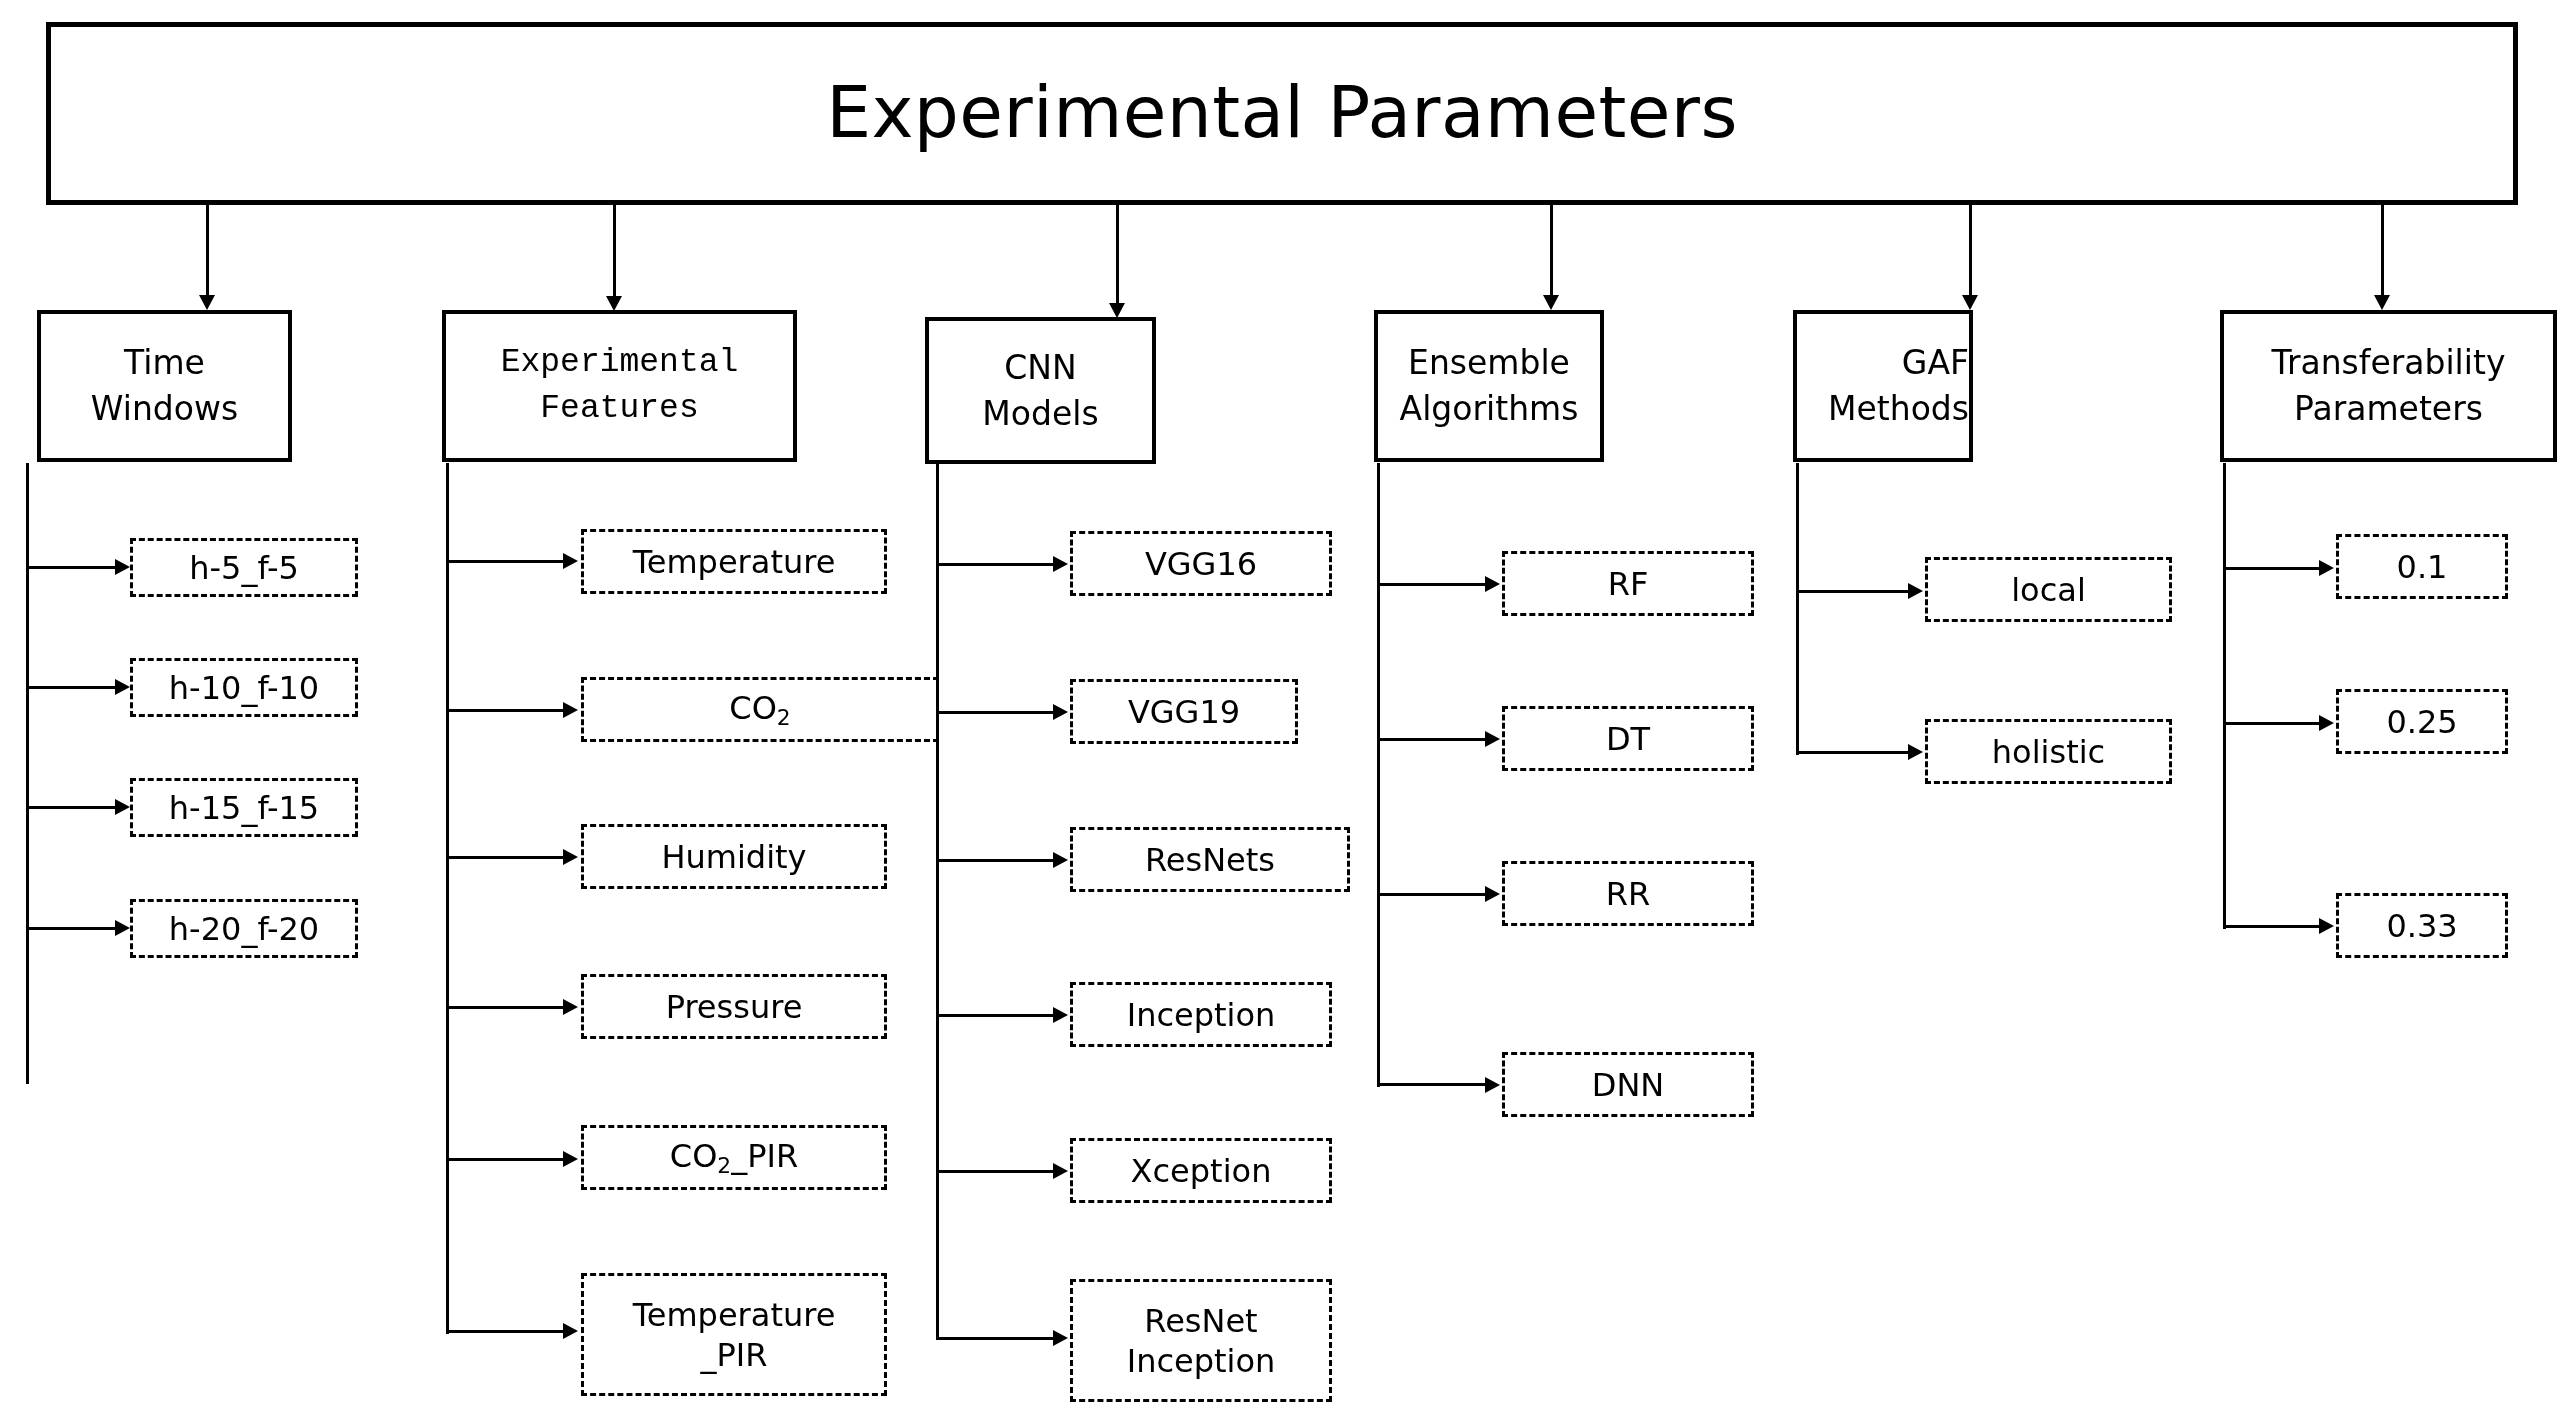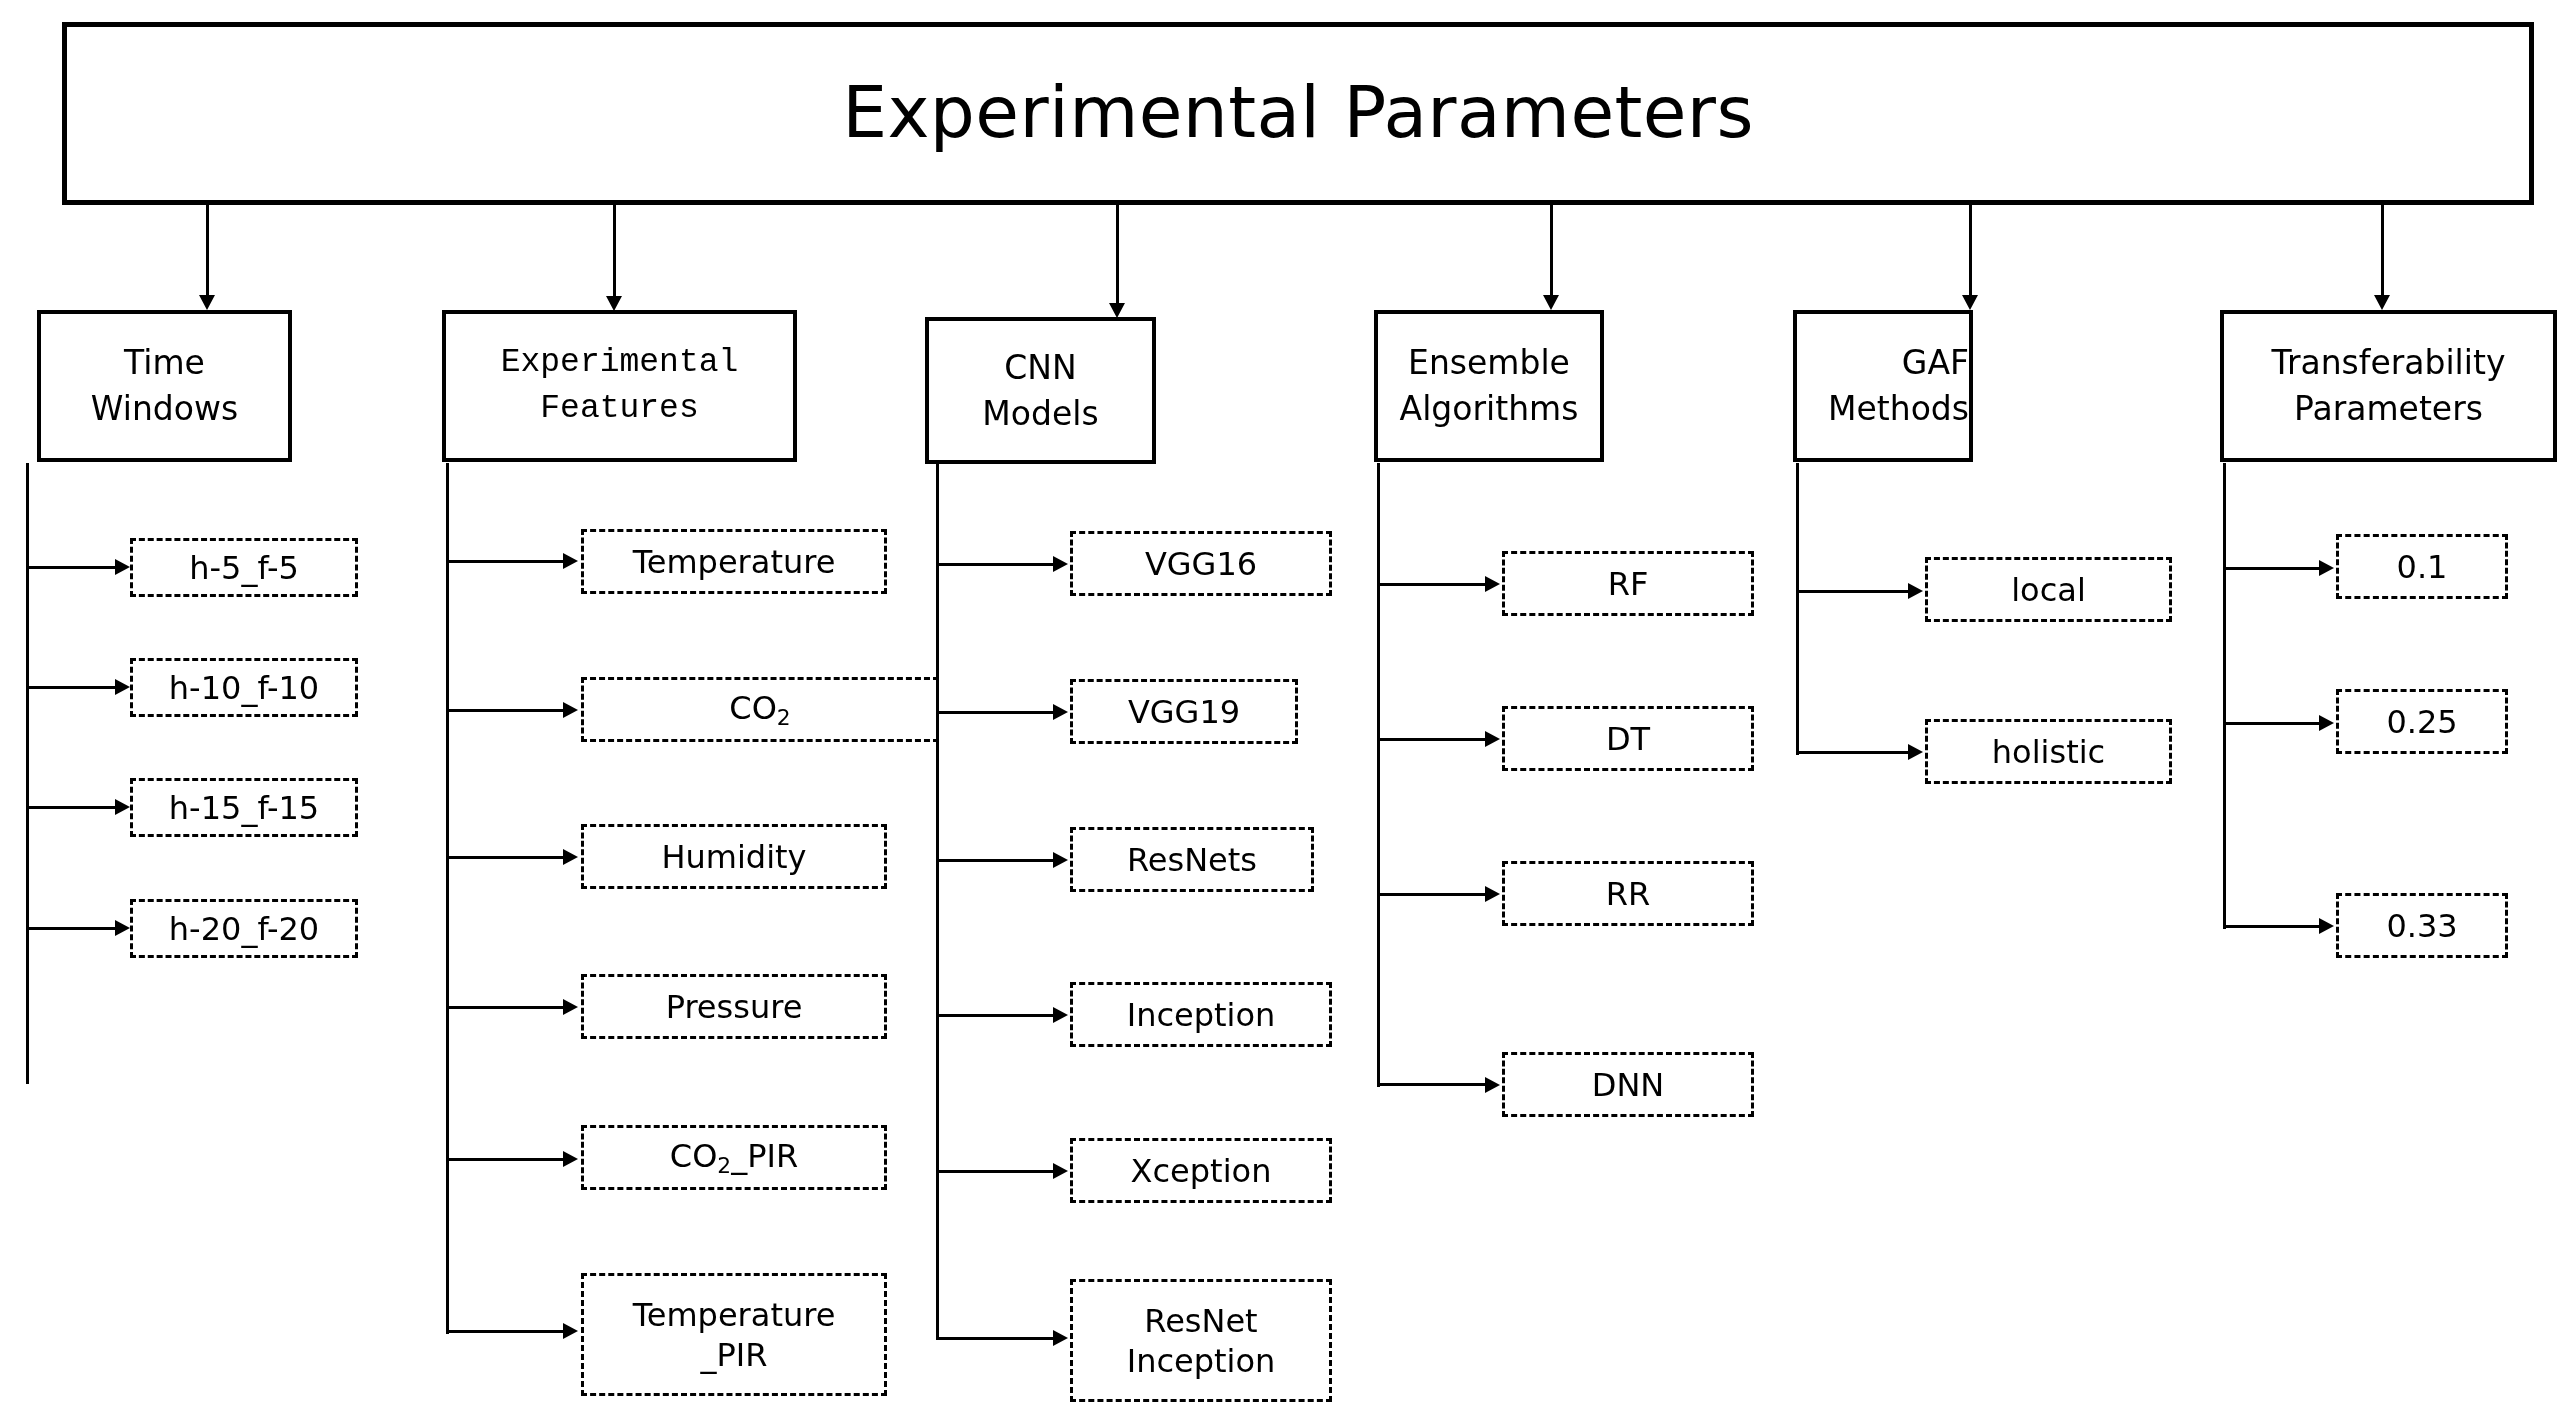--- a/index.html
+++ b/index.html
@@ -76,21 +76,21 @@
     border-top:8.5px solid transparent;
     border-bottom:8.5px solid transparent;
     border-left:15.5px solid #000;
   }
 </style>
 </head>
 <body>
 
 <div id="stage">
 
-  <div class="title-box" style="left:62px;top:22px;width:2472px;height:183px;">
+  <div class="title-box" style="left:46px;top:22px;width:2472px;height:183px;">
     <div class="title-text">Experimental Parameters</div>
   </div>
 
   <div class="vline" style="left:206px;top:205px;height:92px;"></div>
   <div class="arrow-down" style="left:199px;top:295px;"></div>
 
   <div class="vline" style="left:613px;top:205px;height:93px;"></div>
   <div class="arrow-down" style="left:606px;top:296px;"></div>
 
   <div class="vline" style="left:1116px;top:205px;height:99px;"></div>
@@ -190,21 +190,21 @@
   </div>
 
   <div class="hline" style="left:936px;top:711px;width:120px;"></div>
   <div class="arrow-right" style="left:1053px;top:704px;"></div>
   <div class="leaf" style="left:1070px;top:679px;width:228px;height:65px;align-items:center;">
     <span class="lbl">VGG19</span>
   </div>
 
   <div class="hline" style="left:936px;top:859px;width:120px;"></div>
   <div class="arrow-right" style="left:1053px;top:852px;"></div>
-  <div class="leaf" style="left:1070px;top:827px;width:244px;height:65px;">
+  <div class="leaf" style="left:1070px;top:827px;width:280px;height:65px;">
     <span class="lbl">ResNets</span>
   </div>
 
   <div class="hline" style="left:936px;top:1014px;width:120px;"></div>
   <div class="arrow-right" style="left:1053px;top:1007px;"></div>
   <div class="leaf" style="left:1070px;top:982px;width:262px;height:65px;">
     <span class="lbl">Inception</span>
   </div>
 
   <div class="hline" style="left:936px;top:1170px;width:120px;"></div>

